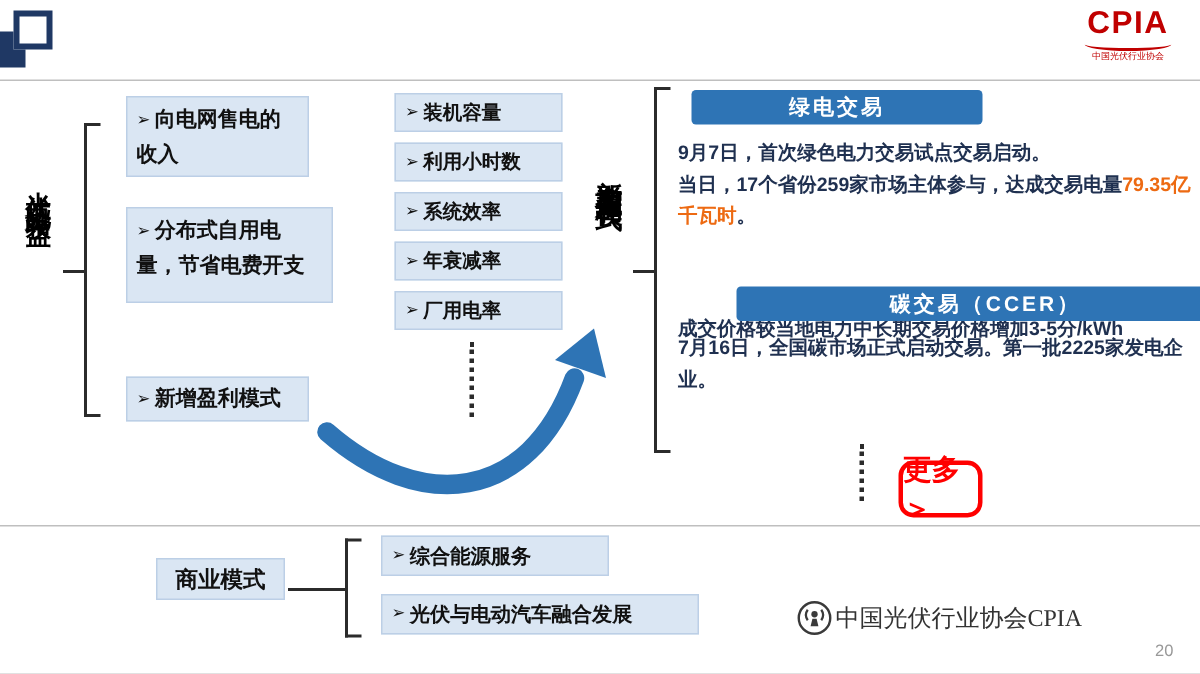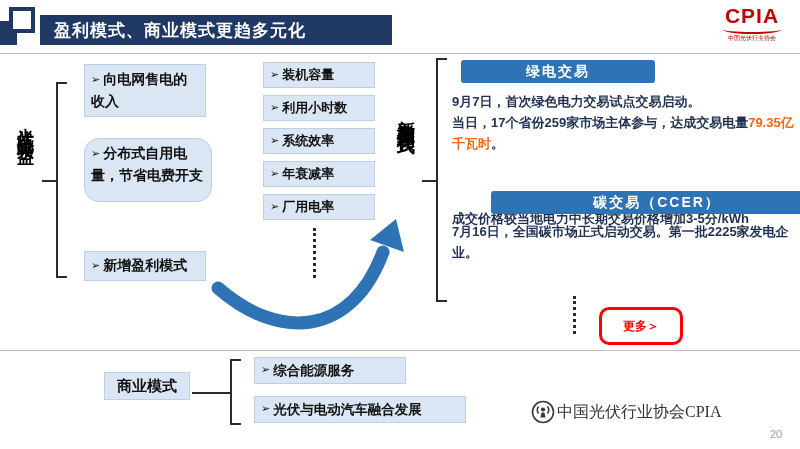--- a/index.html
+++ b/index.html
@@ -32,59 +32,56 @@
   .tick { position:absolute; top:50%; border-top:2px solid #2b2b2b; }
 
   .vtext { writing-mode:vertical-rl; text-orientation:upright; font-weight:bold; color:#000; }
 
   .dots { width:0; border-left:3px dotted #2b2b2b; }
 
   .para { font-size:13px; font-weight:bold; color:#1F3050; line-height:21px; }
   .hl { color:#ED6A12; }
   .redtext { color:#FF0000; }
 
-  .more-btn { left:599px; top:307px; width:84px; height:38px; border:3px solid #FF0000; border-radius:10px;
-              background:#fff; color:#FF0000; font-size:12px; font-weight:bold;
+  .more-btn { left:599px; top:307px; width:56px; height:38px; border:3px solid #FF0000; border-radius:10px;
+              background:#fff; color:#FF0000; font-size:19px; font-weight:bold;
               display:flex; align-items:center; justify-content:center; cursor:pointer; }
 
   .footer-wrap { left:531px; top:400px; display:flex; align-items:center; gap:2px; color:#333;font-family:Liberation Serif, serif; }
   .footer-label { font-size:16px; }
   .page-num { left:770px; top:428px; font-size:11px; color:#999; }
 </style>
 </head>
 <body>
 
 <div class="slide">
 
   <div class="abs deco-fill"></div>
   <div class="abs deco-outline"></div>
 
-  <div class="abs title-bar">
-    <span>盈利模式、商业模式更趋多元化</span>
-  </div>
 
   <div class="abs logo">
     <div class="mark">CPIA</div>
     <div class="swoosh"></div>
     <div class="sub">中国光伏行业协会</div>
   </div>
 
   <div class="abs divider" style="top:53px;"></div>
 
   <div class="abs vtext" style="left:14px; top:114px; font-size:17px; letter-spacing:4px;">光伏电站收益</div>
 
   <div class="abs bracket" style="left:56px; top:82px; height:196px;">
     <div class="tick" style="left:-16px; width:16px;"></div>
   </div>
 
   <div class="abs pbox" style="left:84px; top:64px; width:122px; min-height:52px; padding:4px 6px; font-size:14px; line-height:21px;">
     <span class="bl">➢</span><span>向电网售电的收入</span>
   </div>
 
-  <div class="abs pbox" style="left:84px; top:138px; width:128px; min-height:64px; padding:4px 6px; font-size:14px; line-height:21px;border-radius:15px;">
+  <div class="abs pbox" style="left:84px; top:138px; width:138px; min-height:64px; padding:4px 6px; font-size:14px; line-height:21px;">
     <span class="bl">➢</span><span>分布式自用电量，节省电费开支</span>
   </div>
 
   <div class="abs pbox" style="left:84px; top:251px; width:122px; height:30px; display:flex; align-items:center; padding-left:6px; font-size:14px;">
     <span class="bl">➢</span>
       <span>新增盈利模式</span>
   </div>
 
   <div class="abs pbox" style="left:263px; top:62px; width:112px; height:26px; display:flex; align-items:center; padding-left:6px; font-size:13px;">
     <span class="bl">➢</span>

